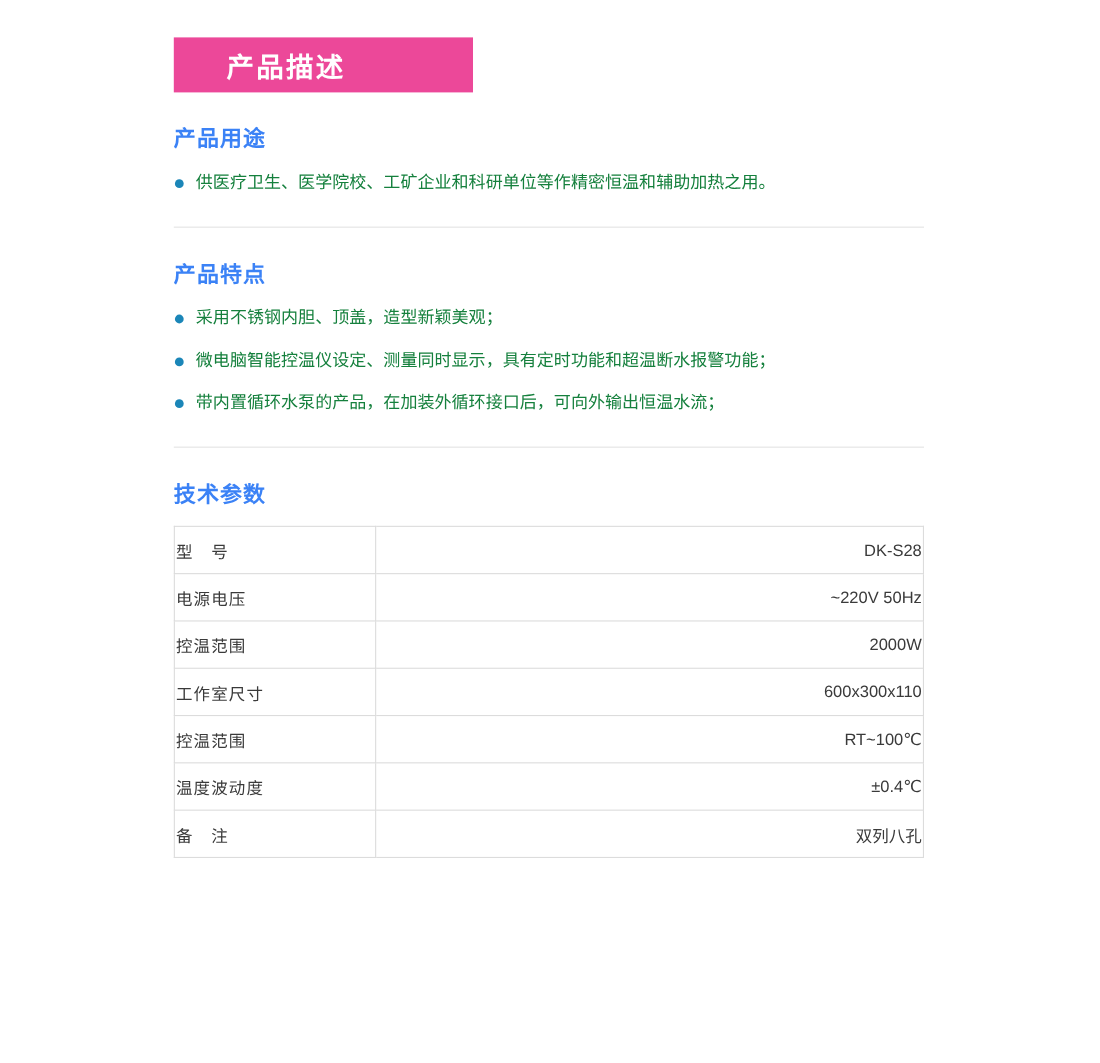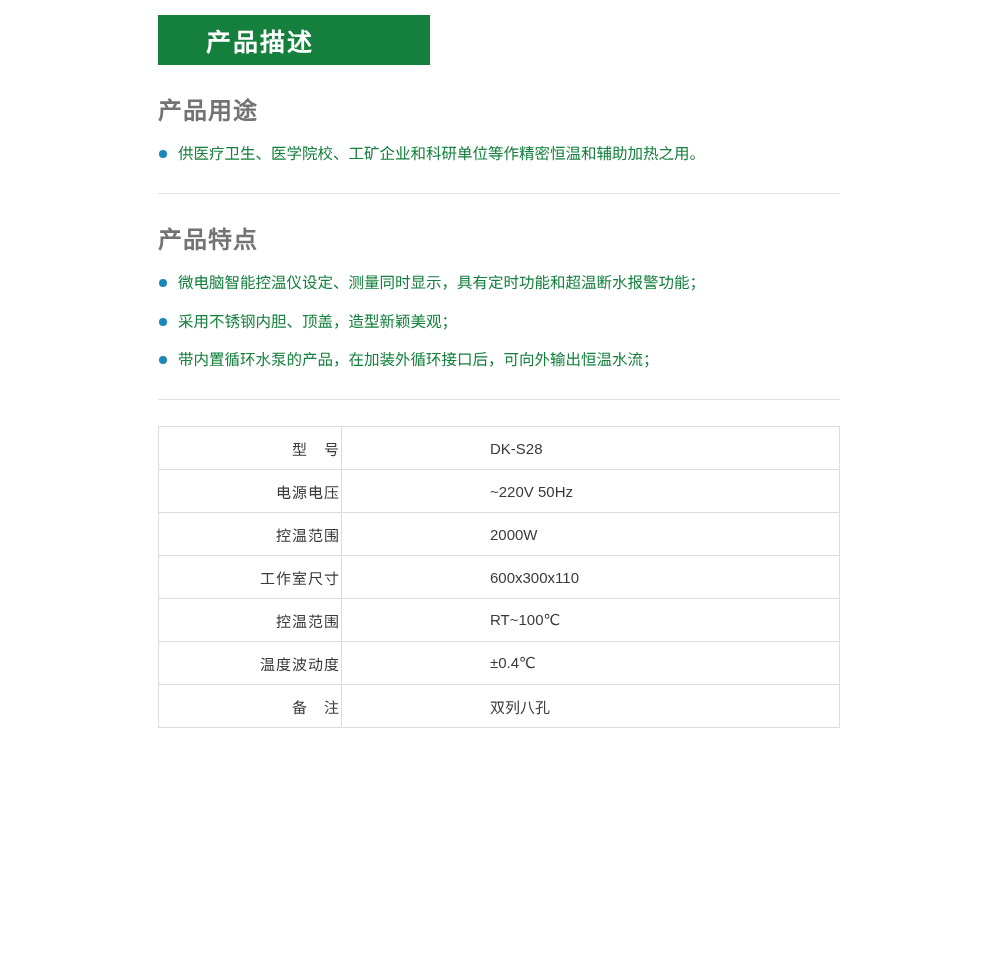--- a/index.html
+++ b/index.html
@@ -16,42 +16,42 @@
   }
   .page {
     position: relative;
     width: 1000px;
     height: 966px;
     box-sizing: border-box;
     padding: 0 160px 0 158px;
   }
   
   .banner {
-    margin-top: 15px;
+    margin-top: 34px;
     width: 272px;
     height: 50px;
-    background: #15803d;
+    background: #ec4899;
     display: flex;
     align-items: center;
     padding-left: 48px;
     box-sizing: border-box;
   }
   .banner-text {
     color: #ffffff;
     font-size: 25px;
     font-weight: bold;
     letter-spacing: 2px;
   }
   
   .section {
     margin-top: 26px;
   }
   .section-title {
-    color: #737373;
-    font-size: 24px;
+    color: #3b82f6;
+    font-size: 20px;
     font-weight: bold;
     letter-spacing: 1px;
     margin-bottom: 16px;
   }
   .divider {
     height: 1px;
     background: #e3e3e3;
     margin-top: 26px;
   }
   
@@ -83,24 +83,25 @@
     border-collapse: collapse;
     width: 682px;
     margin-top: 4px;
     table-layout: fixed;
   }
   .spec-table td {
     border: 1px solid #dcdcdc;
     height: 40px;
     font-size: 15px;
     color: #3a3a3a;
+    text-align: right;
   }
   .spec-table td.key {
     width: 180px;
-    text-align: right;
+    text-align: left;
     letter-spacing: 1px;
   }
   .spec-table td.val {
     padding-left: 148px;
   }
 </style>
 </head>
 <body>
 
 <div class="page">
@@ -119,36 +120,37 @@
     </ul>
   </div>
 
   <div class="divider"></div>
 
   <div class="section">
     <div class="section-title">产品特点</div>
     <ul class="bullets">
       <li>
         <span class="dot"></span>
-        <span>微电脑智能控温仪设定、测量同时显示，具有定时功能和超温断水报警功能；</span>
+        <span>采用不锈钢内胆、顶盖，造型新颖美观；</span>
       </li>
       <li>
         <span class="dot"></span>
-        <span>采用不锈钢内胆、顶盖，造型新颖美观；</span>
+        <span>微电脑智能控温仪设定、测量同时显示，具有定时功能和超温断水报警功能；</span>
       </li>
       <li>
         <span class="dot"></span>
         <span>带内置循环水泵的产品，在加装外循环接口后，可向外输出恒温水流；</span>
       </li>
     </ul>
   </div>
 
   <div class="divider"></div>
 
   <div class="section">
+    <div class="section-title">技术参数</div>
     <table class="spec-table">
       <tbody>
         <tr>
           <td class="key">型　号</td>
           <td class="val">DK-S28</td>
         </tr>
         <tr>
           <td class="key">电源电压</td>
           <td class="val">~220V 50Hz</td>
         </tr>

